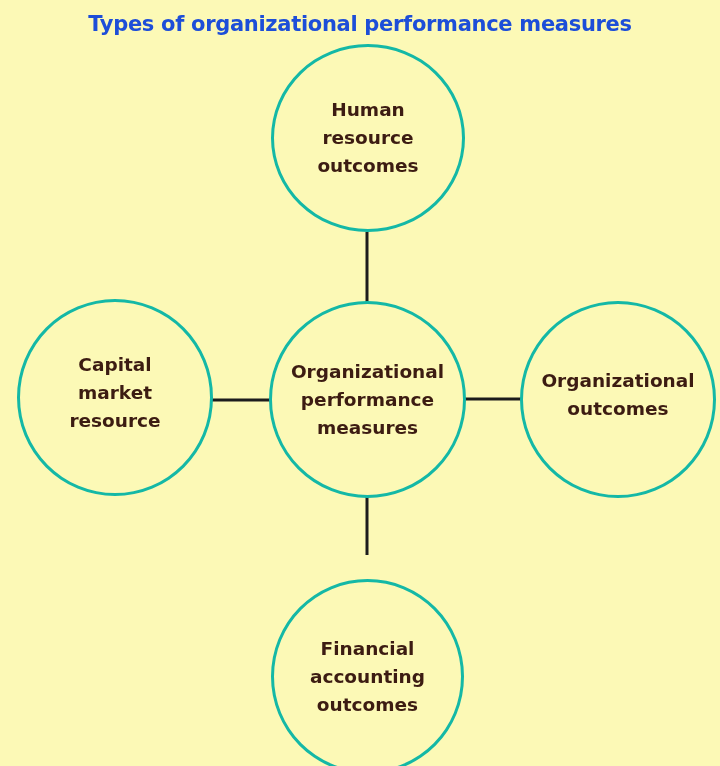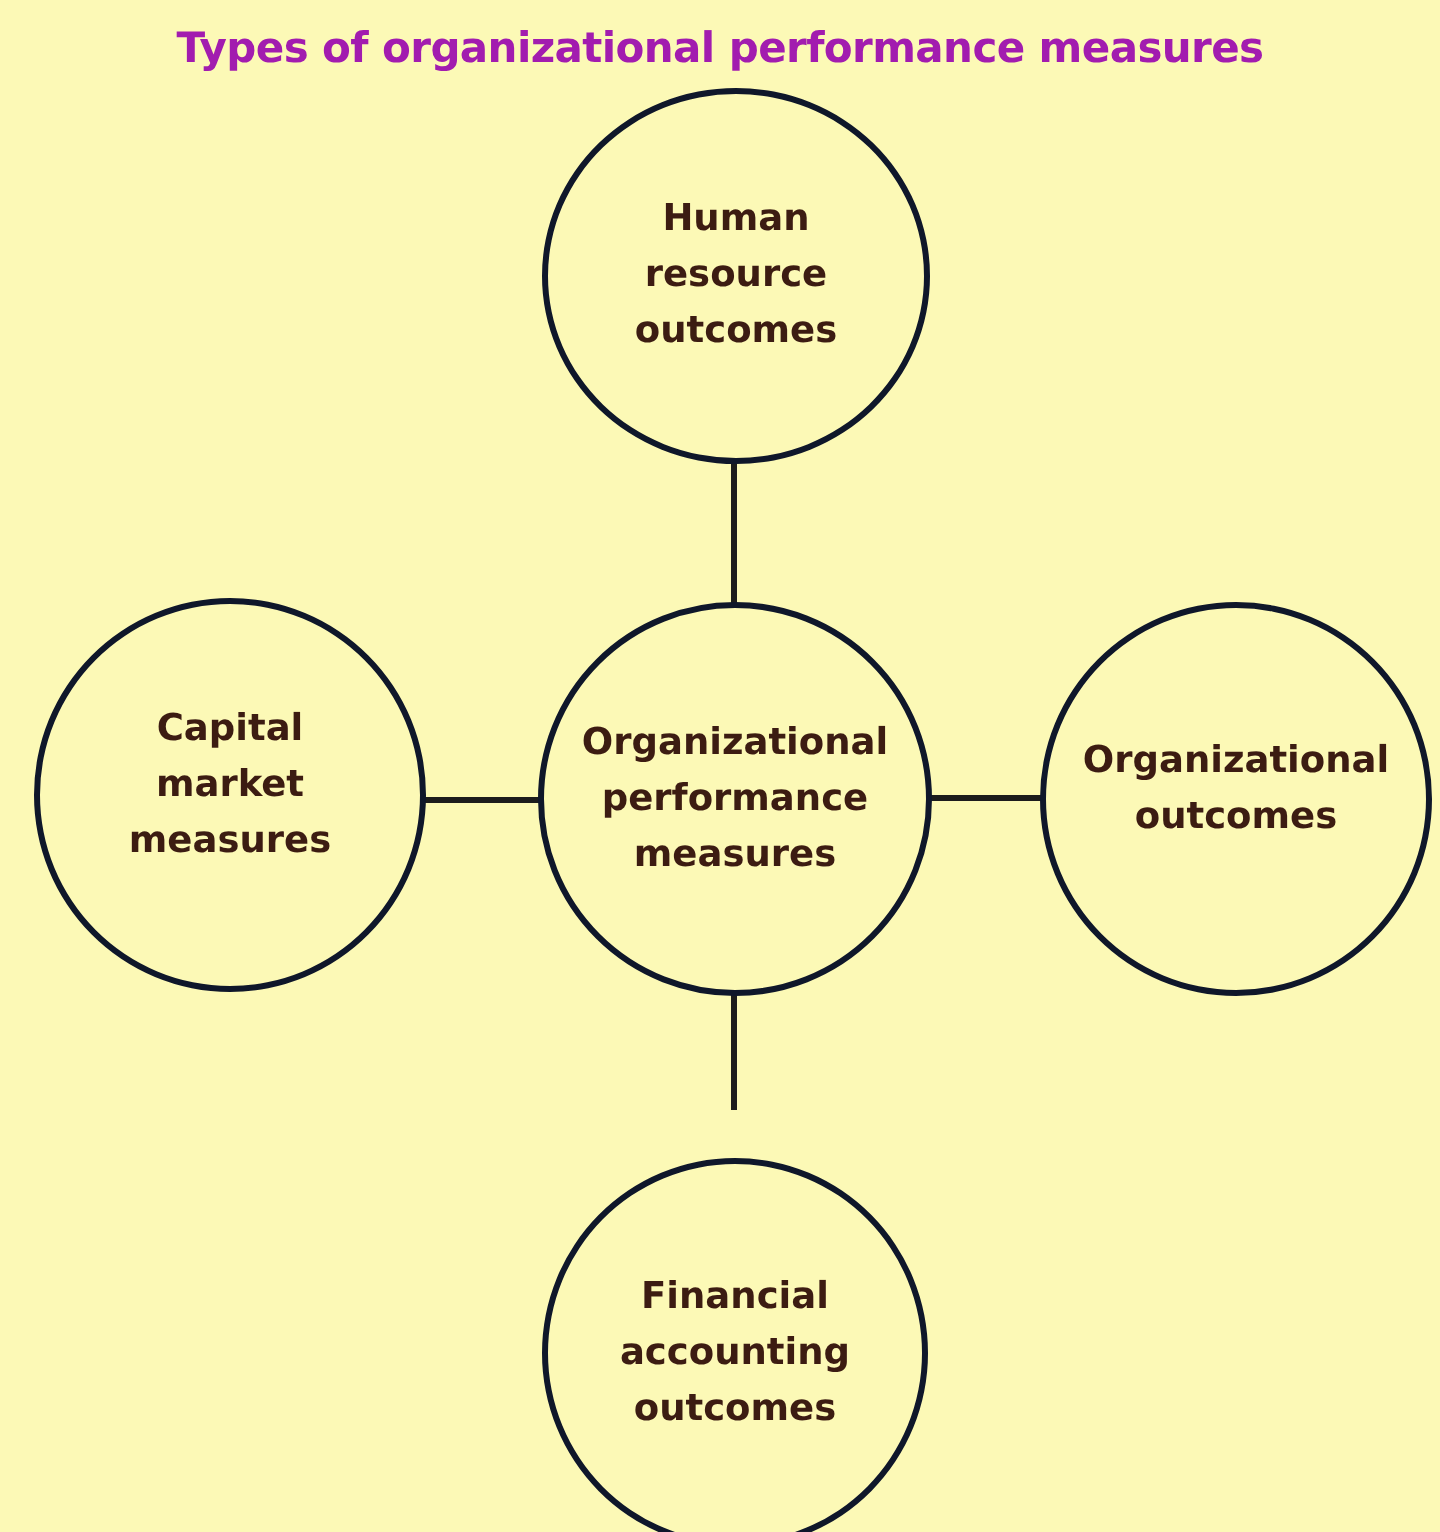--- a/index.html
+++ b/index.html
@@ -1,19 +1,19 @@
 <!DOCTYPE html>
 <html><head>
 <meta charset="utf-8">
 <style>
   html, body { margin:0; padding:0; }
   body { width:720px; height:766px; background:#fcf9b6; position:relative; overflow:hidden; font-family:"DejaVu Sans", sans-serif; }
-  .title { position:absolute; left:0; top:12px; width:720px; text-align:center; font-size:21px; font-weight:bold; color:#a21caf; letter-spacing:-0.3px; }
+  .title { position:absolute; left:0; top:12px; width:720px; text-align:center; font-size:21px; font-weight:bold; color:#1d4ed8; letter-spacing:-0.3px; }
   svg.lines { position:absolute; left:0; top:0; }
-  .node { position:absolute; width:190px; height:190px; border:3px solid #0f172a; border-radius:50%; box-sizing:border-box; display:flex; align-items:center; justify-content:center; text-align:center; }
+  .node { position:absolute; width:190px; height:190px; border:3px solid #14b8a6; border-radius:50%; box-sizing:border-box; display:flex; align-items:center; justify-content:center; text-align:center; }
   .node span { display:block; color:#3c1c12; font-weight:bold; font-size:18.5px; line-height:28px; white-space:pre-line; }
 </style>
 </head>
 <body>
 
 <div class="title">Types of organizational performance measures</div>
 
 <svg class="lines" width="720" height="766">
   <line x1="367" y1="232" x2="367" y2="302" stroke="#1c1c1c" stroke-width="3"></line>
   <line x1="367" y1="495" x2="367" y2="555" stroke="#1c1c1c" stroke-width="3"></line>
@@ -29,21 +29,21 @@
 
 <div class="node" style="left:269px; top:301px; width:197px; height:197px;">
   <span>Organizational
 performance
 measures</span>
 </div>
 
 <div class="node" style="left:17px; top:299px; width:196px; height:197px;">
   <span style="margin-top:-10px;">Capital
 market
-measures</span>
+resource</span>
 </div>
 
 <div class="node" style="left:520px; top:301px; width:196px; height:197px;">
   <span style="margin-top:-10px;">Organizational
 outcomes</span>
 </div>
 
 <div class="node" style="left:271px; top:579px; width:193px; height:195px;">
   <span>Financial
 accounting

